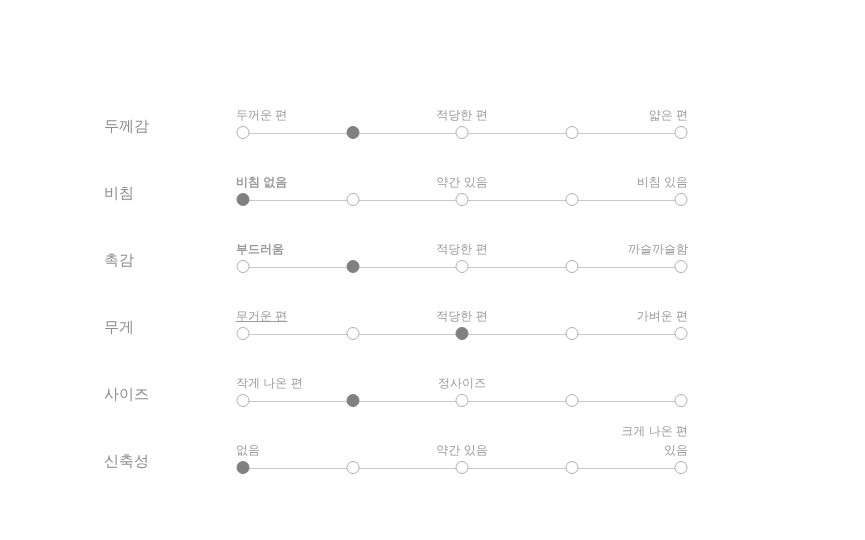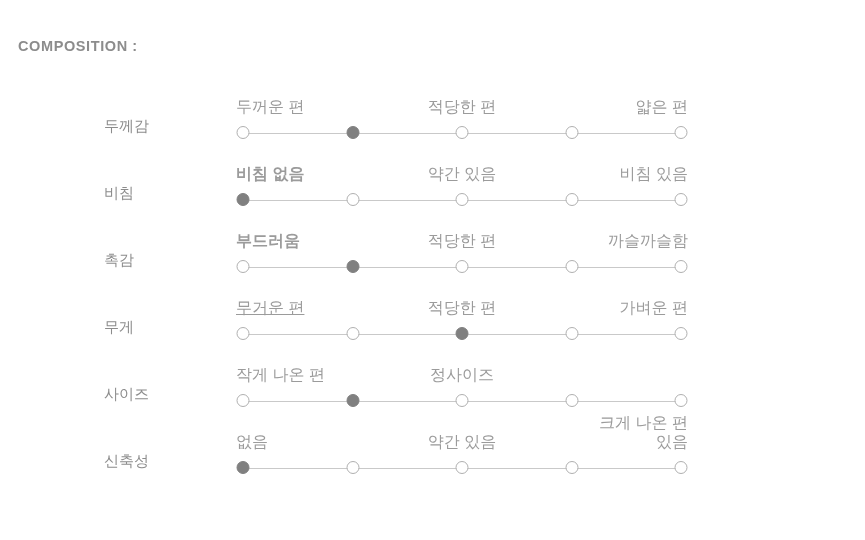--- a/index.html
+++ b/index.html
@@ -81,33 +81,32 @@
   }
   .tick-labels {
     position: absolute;
     left: 236px;
     top: 10px;
     width: 452px;
     height: 20px;
   }
   .tick-label {
     position: absolute;
-    top: 0;
-    font-size: 16px;
+    top: 8px;
+    font-size: 12px;
     color: #9b9b9b;
     white-space: nowrap;
     transform: translateX(-50%);
     line-height: 18px;
   }
 </style>
 </head>
 <body>
 
 <div class="page">
-  <div class="section-title">COMPOSITION :</div>
   <div class="rows">
       <div class="row">
         <div class="row-label">두께감</div>
         <div class="tick-labels">
           <div class="tick-label" style="transform: none; left: 0px;">두꺼운 편</div>
           <div class="tick-label" style="left: 226px;">적당한 편</div>
           <div class="tick-label" style="transform: none; right: 0px; left: auto; text-align: right;">얇은 편</div>
         </div>
         <div class="scale">
           <div class="track"></div>

